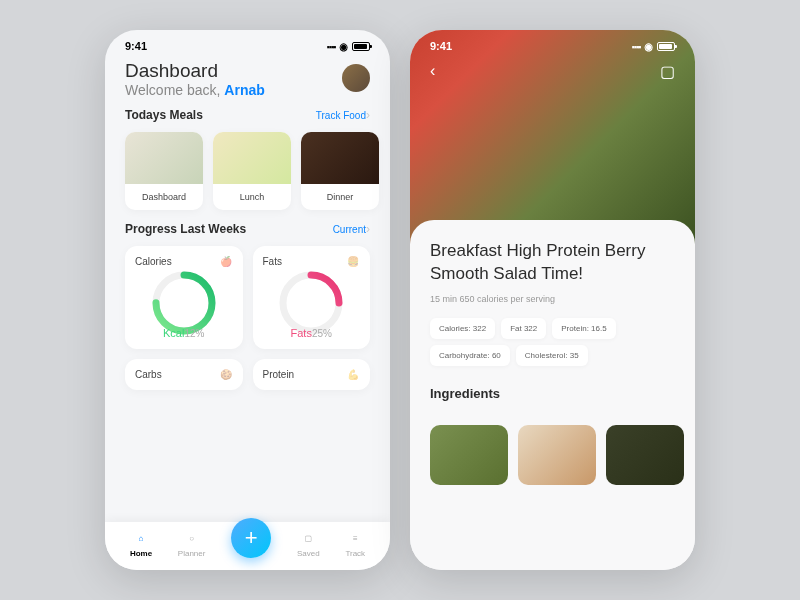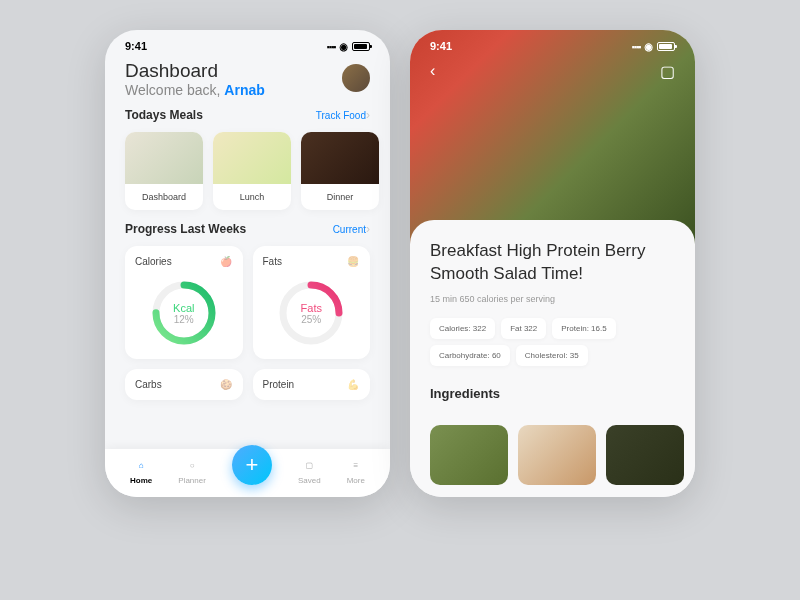--- a/index.html
+++ b/index.html
@@ -1,17 +1,17 @@
 <!DOCTYPE html>
 <html><head>
 <meta charset="utf-8">
 <style>
 *{margin:0;padding:0;box-sizing:border-box;font-family:-apple-system,BlinkMacSystemFont,sans-serif}
 body{background:#d4d6d9;width:800px;height:600px;display:flex;gap:20px;padding:30px 100px;justify-content:center}
-.phone{width:285px;height:467px;background:#f5f6f8;border-radius:32px;overflow:hidden;position:relative;box-shadow:0 10px 40px rgba(0,0,0,0.15)}
+.phone{width:285px;height:540px;background:#f5f6f8;border-radius:32px;overflow:hidden;position:relative;box-shadow:0 10px 40px rgba(0,0,0,0.15)}
 .status-bar{display:flex;justify-content:space-between;padding:10px 20px 4px;font-size:11px;font-weight:600}
 .status-bar.dark{color:#fff;position:absolute;top:0;left:0;right:0;z-index:10}
 .status-right{display:flex;gap:4px;align-items:center}
 .signal::before{content:"▪▪▪▪";letter-spacing:-1px;font-size:9px}
 .wifi::before{content:"◉";font-size:10px}
 .battery{width:18px;height:9px;border:1px solid currentColor;border-radius:2px;position:relative}
 .battery::after{content:"";position:absolute;right:-3px;top:2px;width:2px;height:3px;background:currentColor;border-radius:0 1px 1px 0}
 .battery::before{content:"";position:absolute;left:1px;top:1px;bottom:1px;width:80%;background:currentColor;border-radius:1px}
 .header{padding:4px 20px 10px;display:flex;justify-content:space-between;align-items:flex-start}
 .header h1{font-size:19px;font-weight:500;color:#2c2c2c}
@@ -24,30 +24,30 @@
 .link{font-size:10px;color:#0a84ff;font-weight:500;display:flex;align-items:center;gap:0}
 .chev::after{content:"›";font-size:12px;color:#ccc}
 .meals{display:flex;gap:10px}
 .meal{background:#fff;border-radius:10px;width:78px;flex-shrink:0;box-shadow:0 2px 8px rgba(0,0,0,0.04);overflow:hidden}
 .meal-img{width:100%;height:52px;background:linear-gradient(135deg,#e8e4d6,#c8d4b8)}
 .meal:nth-child(2) .meal-img{background:linear-gradient(135deg,#f0e8c0,#d4e8a0)}
 .meal:nth-child(3) .meal-img{background:linear-gradient(135deg,#4a3020,#2a1810)}
 .meal-label{padding:8px 0;text-align:center;font-size:9px;color:#444}
 .progress-grid{display:grid;grid-template-columns:1fr 1fr;gap:10px}
 .prog-card{background:#fff;border-radius:12px;padding:10px;box-shadow:0 2px 10px rgba(0,0,0,0.04)}
-.prog-head{display:flex;justify-content:space-between;align-items:center;margin-bottom:10px}
+.prog-head{display:flex;justify-content:space-between;align-items:center;margin-bottom:0}
 .prog-head span{font-size:10px;color:#444;font-weight:500}
 .prog-icon{opacity:0.4;font-size:11px}
 .ring{width:72px;height:72px;margin:0 auto;position:relative}
 .ring svg{transform:rotate(-90deg)}
 .ring-bg{fill:none;stroke:#f0f0f0;stroke-width:7}
 .ring-fg{fill:none;stroke-width:7;stroke-linecap:round}
 .ring-fg.green{stroke:url(#gradGreen)}
 .ring-fg.pink{stroke:url(#gradPink)}
-.ring-text{position:absolute;inset:0;display:flex;flex-direction:column;align-items:center;justify-content:center}
+.ring-text{position:absolute;inset:0;display:flex;flex-direction:row;align-items:flex-end;justify-content:center}
 .ring-text .lbl{font-size:11px;font-weight:500}
 .ring-text .pct{font-size:10px;color:#aaa}
 .ring-text.green .lbl{color:#3dd67c}
 .ring-text.pink .lbl{color:#f04d7e}
 .small-card{background:#fff;border-radius:12px;padding:10px;box-shadow:0 2px 10px rgba(0,0,0,0.04);display:flex;justify-content:space-between;align-items:center}
 .small-card span{font-size:10px;color:#444;font-weight:500}
 .bottom-nav{position:absolute;bottom:0;left:0;right:0;background:#fff;display:flex;justify-content:space-around;align-items:center;padding:8px 12px 12px;box-shadow:0 -2px 10px rgba(0,0,0,0.05)}
 .nav-item{display:flex;flex-direction:column;align-items:center;gap:3px;font-size:8px;color:#aaa}
 .nav-item.active{color:#0a84ff}
 .nav-item.active .nlabel{color:#000;font-weight:600}
@@ -191,21 +191,21 @@
     </div>
     <div class="fab">
       <span>+</span>
     </div>
     <div class="nav-item">
       <span class="nav-icon">▢</span>
       <span class="nlabel">Saved</span>
     </div>
     <div class="nav-item">
       <span class="nav-icon">≡</span>
-      <span class="nlabel">More</span>
+      <span class="nlabel">Track</span>
     </div>
   </div>
 </div>
 
 <div class="phone">
   <div class="status-bar dark">
     <span>9:41</span>
     <div class="status-right">
       <span class="signal"></span>
       <span class="wifi"></span>

